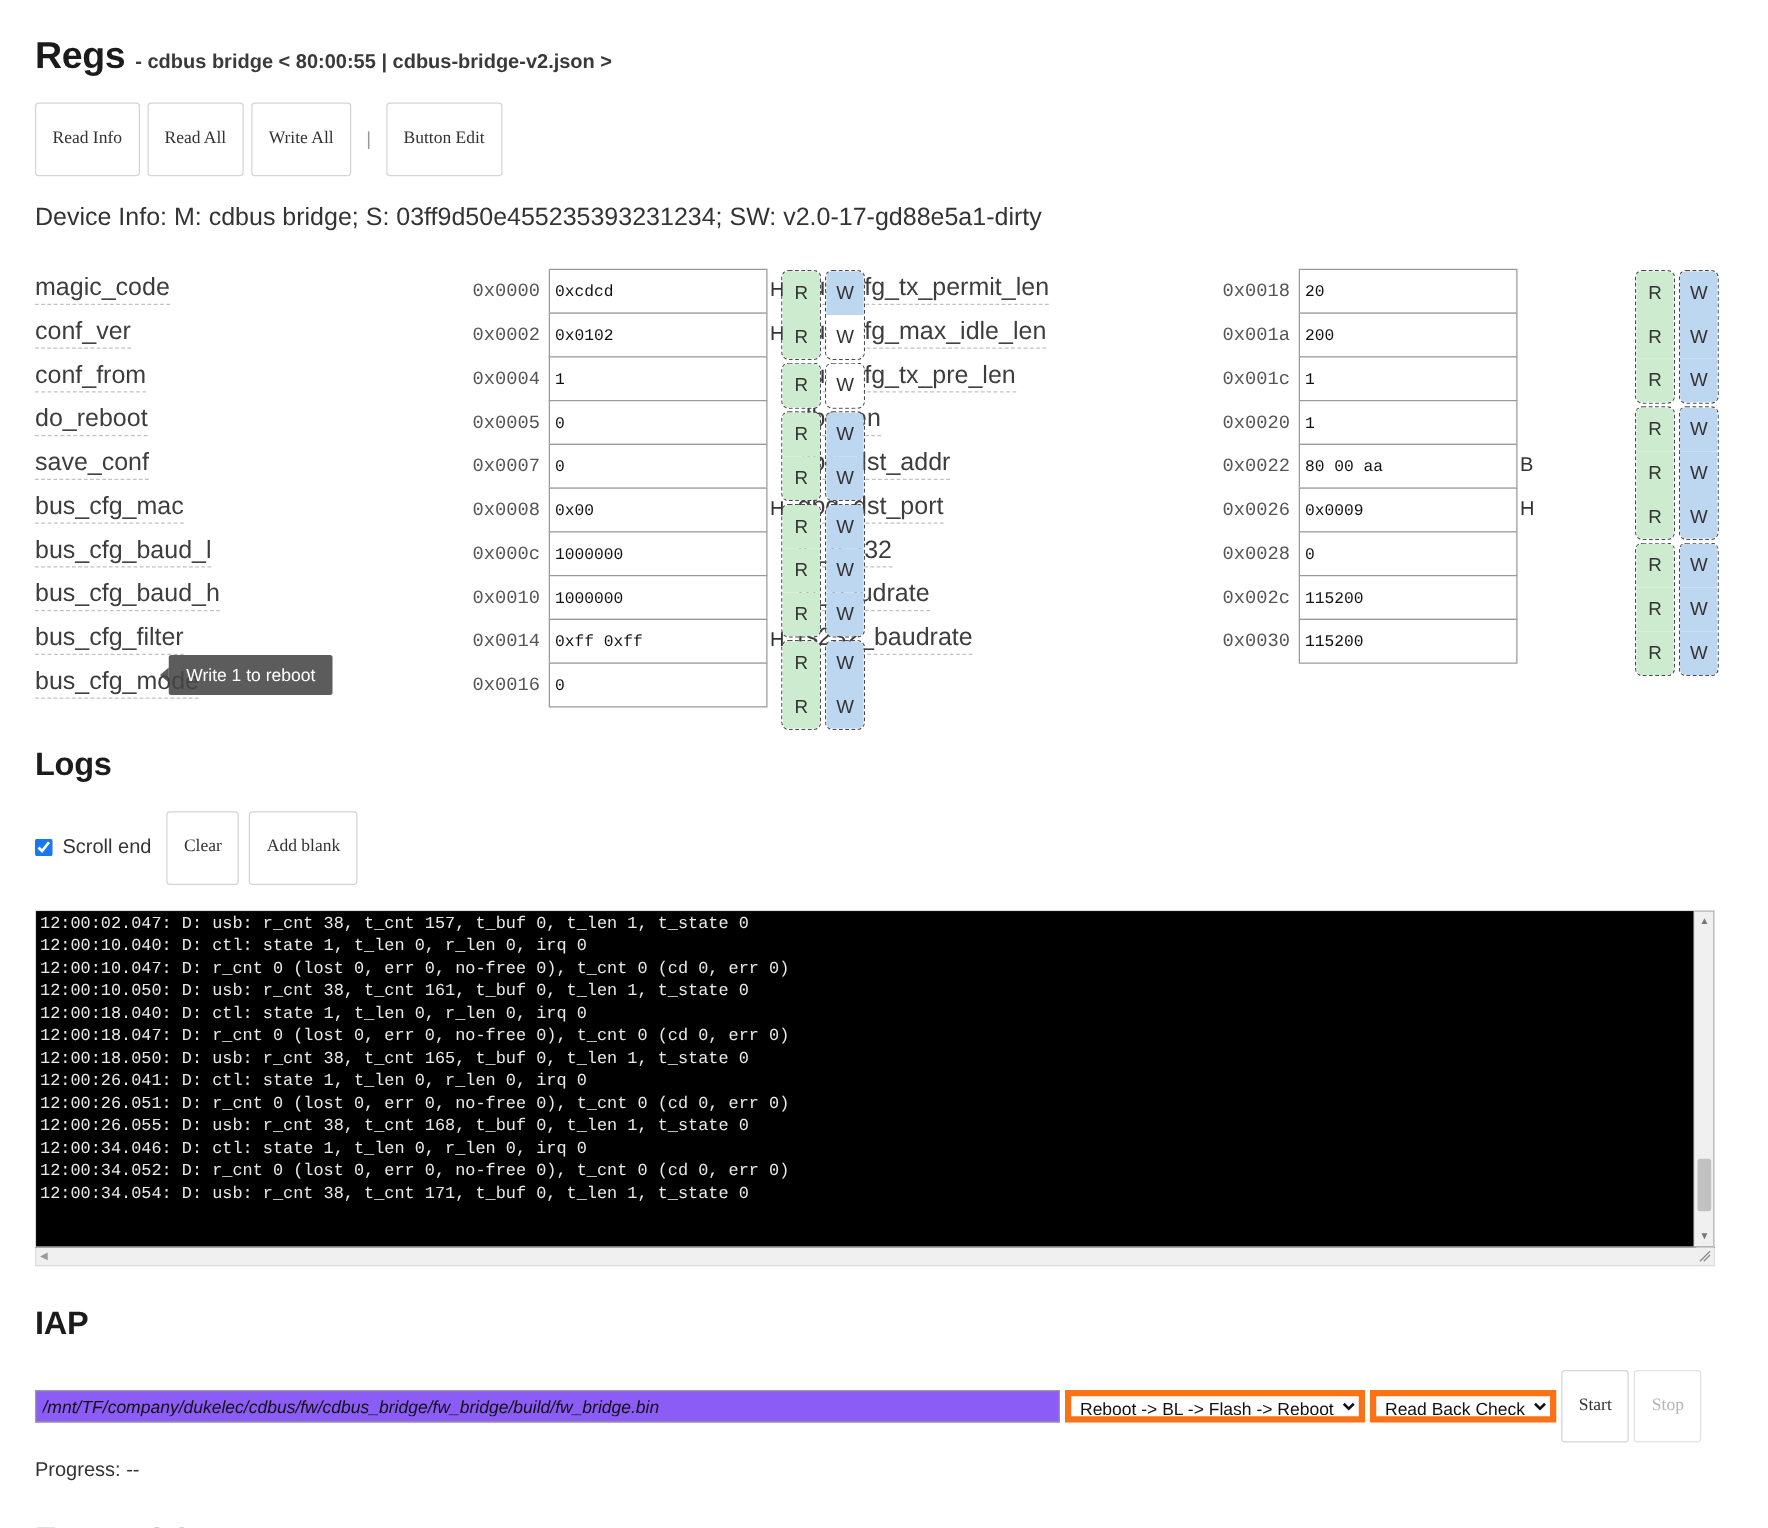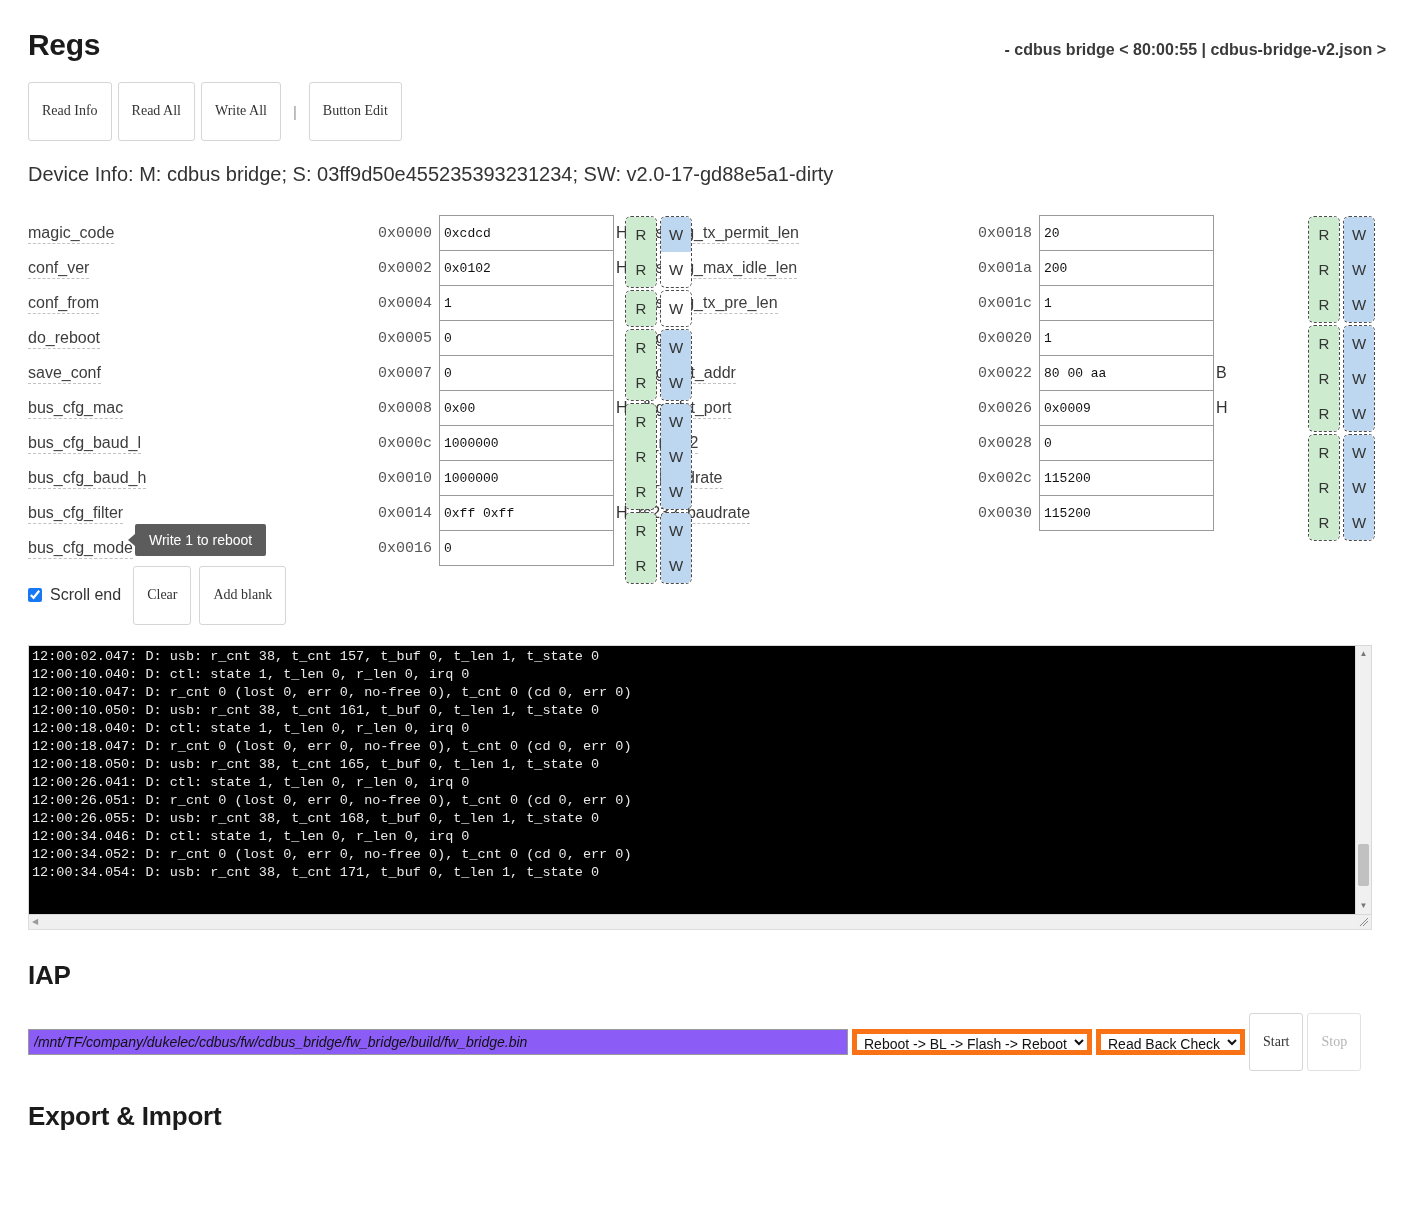--- a/index.html
+++ b/index.html
@@ -7,21 +7,21 @@
     margin: 0; padding: 0;
     background: #ffffff;
     font-family: "Liberation Sans", sans-serif;
     color: #222;
   }
   body { width: 1414px; height: 1222px; position: relative; overflow: hidden; }
 
   .page { padding: 28px 0 0 28px; width: 1386px; position: relative; }
 
   
-  .title-row { display: flex; align-items: baseline; gap: 8px; margin: 0 0 20px 0; justify-content: space-between; }
+  .title-row { display: flex; align-items: baseline; gap: 8px; margin: 0 0 20px 0; }
   .title-main { font-size: 30px; font-weight: 600; letter-spacing: -0.3px; color: #1b1b1b; }
   .title-sub { font-size: 16px; font-weight: 600; color: #3a3a3a; }
 
   .btn-row { display: flex; align-items: center; gap: 6px; margin-bottom: 22px; }
   .btn {
     font-family: Liberation Serif, serif;
     font-size: 14px; color: #333;
     background: #fff; border: 1px solid #d5d5d5; border-radius: 3px;
     padding: 20px 13px; cursor: pointer; line-height: 1.2;
   }
@@ -31,21 +31,21 @@
   .devinfo { font-size: 20px; color: #333; margin-bottom: 30px; }
 
   
   .regs { position: relative; display: flex; gap: 0; }
   .reg-col { position: relative; }
   .reg-col.left { width: 600px; }
   .reg-col.right { width: 600px; padding-left: 10px;}
 
   .reg-row { display: flex; align-items: center; height: 35px; }
   .reg-name {
-    font-size: 16px; color: #3d3d3d;
+    font-size: 20px; color: #3d3d3d;
     border-bottom: 1px dashed #c2c2c2;
     line-height: 1.25; white-space: nowrap;
     align-self: flex-end; margin-bottom: 7px;
   }
   .reg-spacer { flex: 1 1 auto; }
   .reg-addr {
     font-family: "Liberation Mono", monospace;
     font-size: 15px; color: #555; margin-right: 7px; white-space: nowrap;
   }
   .reg-input {
@@ -377,20 +377,21 @@
             <div class="rw-cell w">W</div>
             <div class="rw-cell w">W</div>
             <div class="rw-cell w">W</div>
           </div>
         </div>
       </div>
 
     <div class="tooltip">Write 1 to reboot</div>
   </div>
 
+  <h2 class="sec">Logs</h2>
   <div class="logs-ctrl">
     <input type="checkbox" class="chk" id="scroll-end-chk" checked="" style="">
     <span class="chk-label">Scroll end</span>
     <button class="btn">Clear</button>
     <button class="btn">Add blank</button>
   </div>
 
   <div class="term-wrap">
     <div class="term-inner">
       <pre class="term-text" id="term-text">12:00:02.045: D: r_cnt 0 (lost 0, err 0, no-free 0), t_cnt 0 (cd 0, err 0)
@@ -429,15 +430,16 @@
     <input class="path-input" type="text" value="/mnt/TF/company/dukelec/cdbus/fw/cdbus_bridge/fw_bridge/build/fw_bridge.bin" style="">
     <select class="sel">
       <option id="opt-mode">Reboot -&gt; BL -&gt; Flash -&gt; Reboot</option>
     </select>
     <select class="sel">
       <option id="opt-check">Read Back Check</option>
     </select>
     <button class="btn">Start</button>
     <button class="btn disabled">Stop</button>
   </div>
+  <div class="progress">Progress: --</div>
 
   <h2 class="sec">Export &amp; Import</h2>
 </div>
 
 </body></html>

